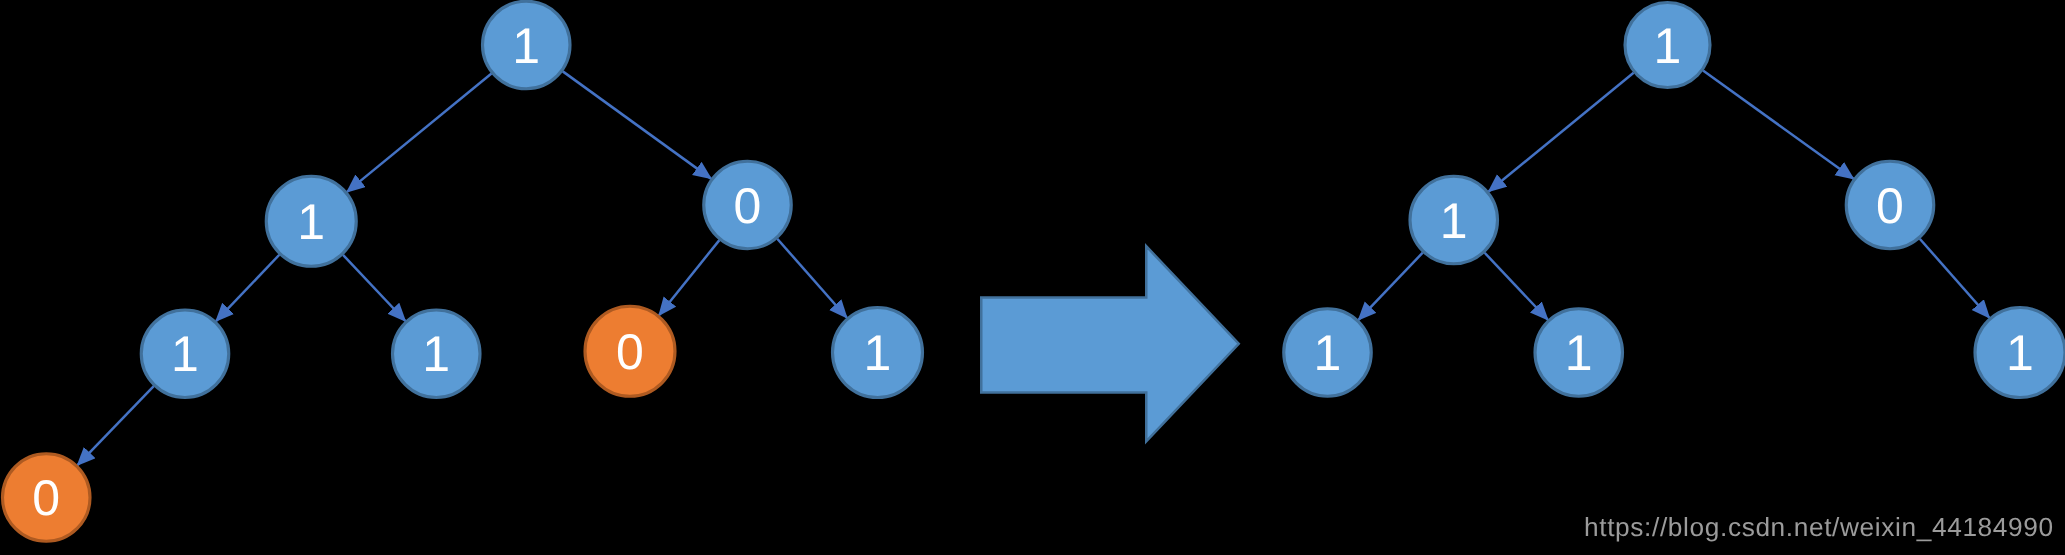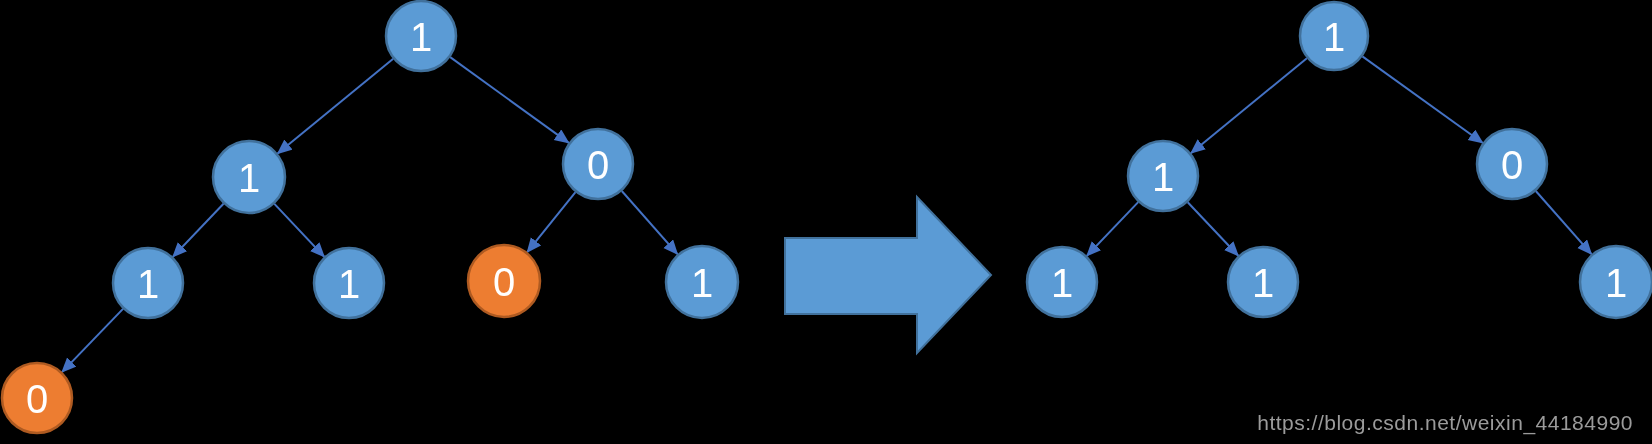--- a/index.html
+++ b/index.html
@@ -23,21 +23,21 @@
     width: 1652px;
     height: 444px;
   }
   .node-label {
     font-family: "Liberation Sans", sans-serif;
     font-size: 40px;
     fill: #ffffff;
   }
   .watermark {
     position: absolute;
-    right: 19px;
+    right: 9px;
     bottom: 9px;
     font-size: 21px;
     letter-spacing: 0.5px;
     color: #9b9b9b;
     font-family: "Liberation Sans", sans-serif;
     white-space: nowrap;
     user-select: none;
   }
 </style>
 </head>

